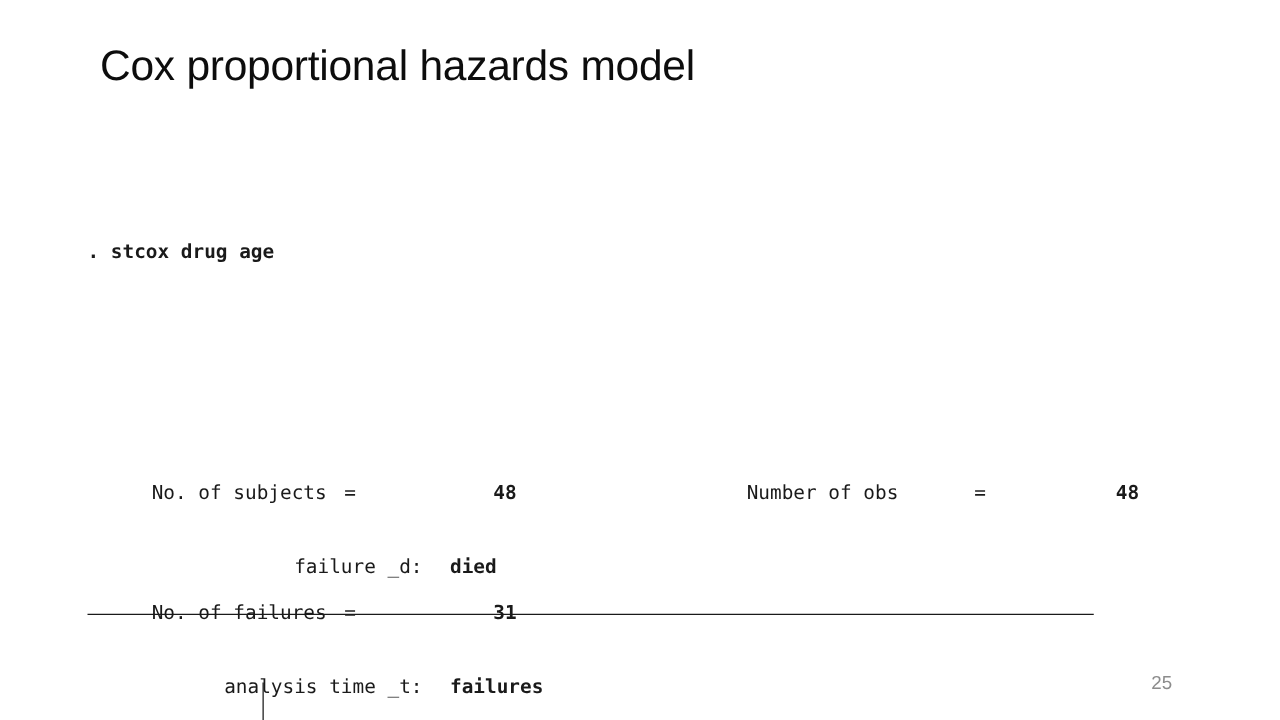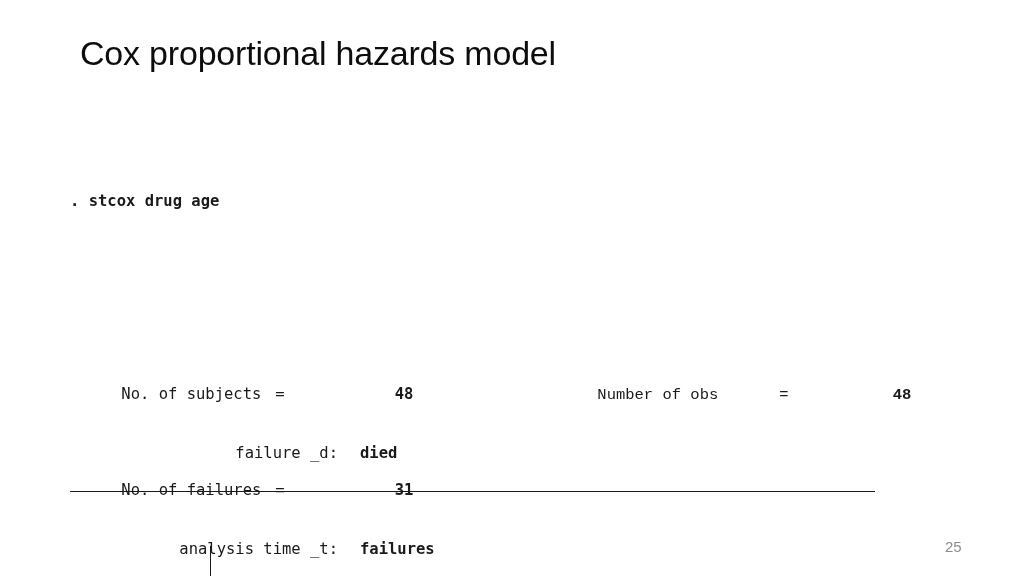--- a/index.html
+++ b/index.html
@@ -70,21 +70,21 @@
     font-size: 15.5px;
     line-height: 24px;
     color: #1a1a1a;
     white-space: pre;
   }
   .stat-row { display: block; height: 24px; }
   .stat-left {
     display: inline-block;
     width: 490px;
   }
-  .stat-right { display: inline-block; font-family: Liberation Mono, monospace; }
+  .stat-right { display: inline-block; }
 
   .s-name { display: inline-block; width: 168px; text-align: center; }
   .s-eq   { display: inline-block; width: 16px; text-align: left; }
   .s-val  { display: inline-block; width: 122px; text-align: right; font-weight: bold; }
 
   .r-name { display: inline-block; width: 182px; text-align: left; }
   .r-eq   { display: inline-block; width: 22px; text-align: left; }
   .r-val  { display: inline-block; width: 110px; text-align: right; font-weight: bold; }
 
   
@@ -109,21 +109,21 @@
     left: 140px;
     top: 0;
     bottom: 0;
     width: 0;
     border-left: 1.6px solid #1a1a1a;
   }
 
   
   #page-number {
     position: absolute;
-    left: 945px;
+    left: 921px;
     top: 538px;
     font-family: "Liberation Sans", sans-serif;
     font-size: 15px;
     color: #8c8c8c;
   }
 </style>
 </head>
 <body>
 
 <div id="slide-title">Cox proportional hazards model</div>

